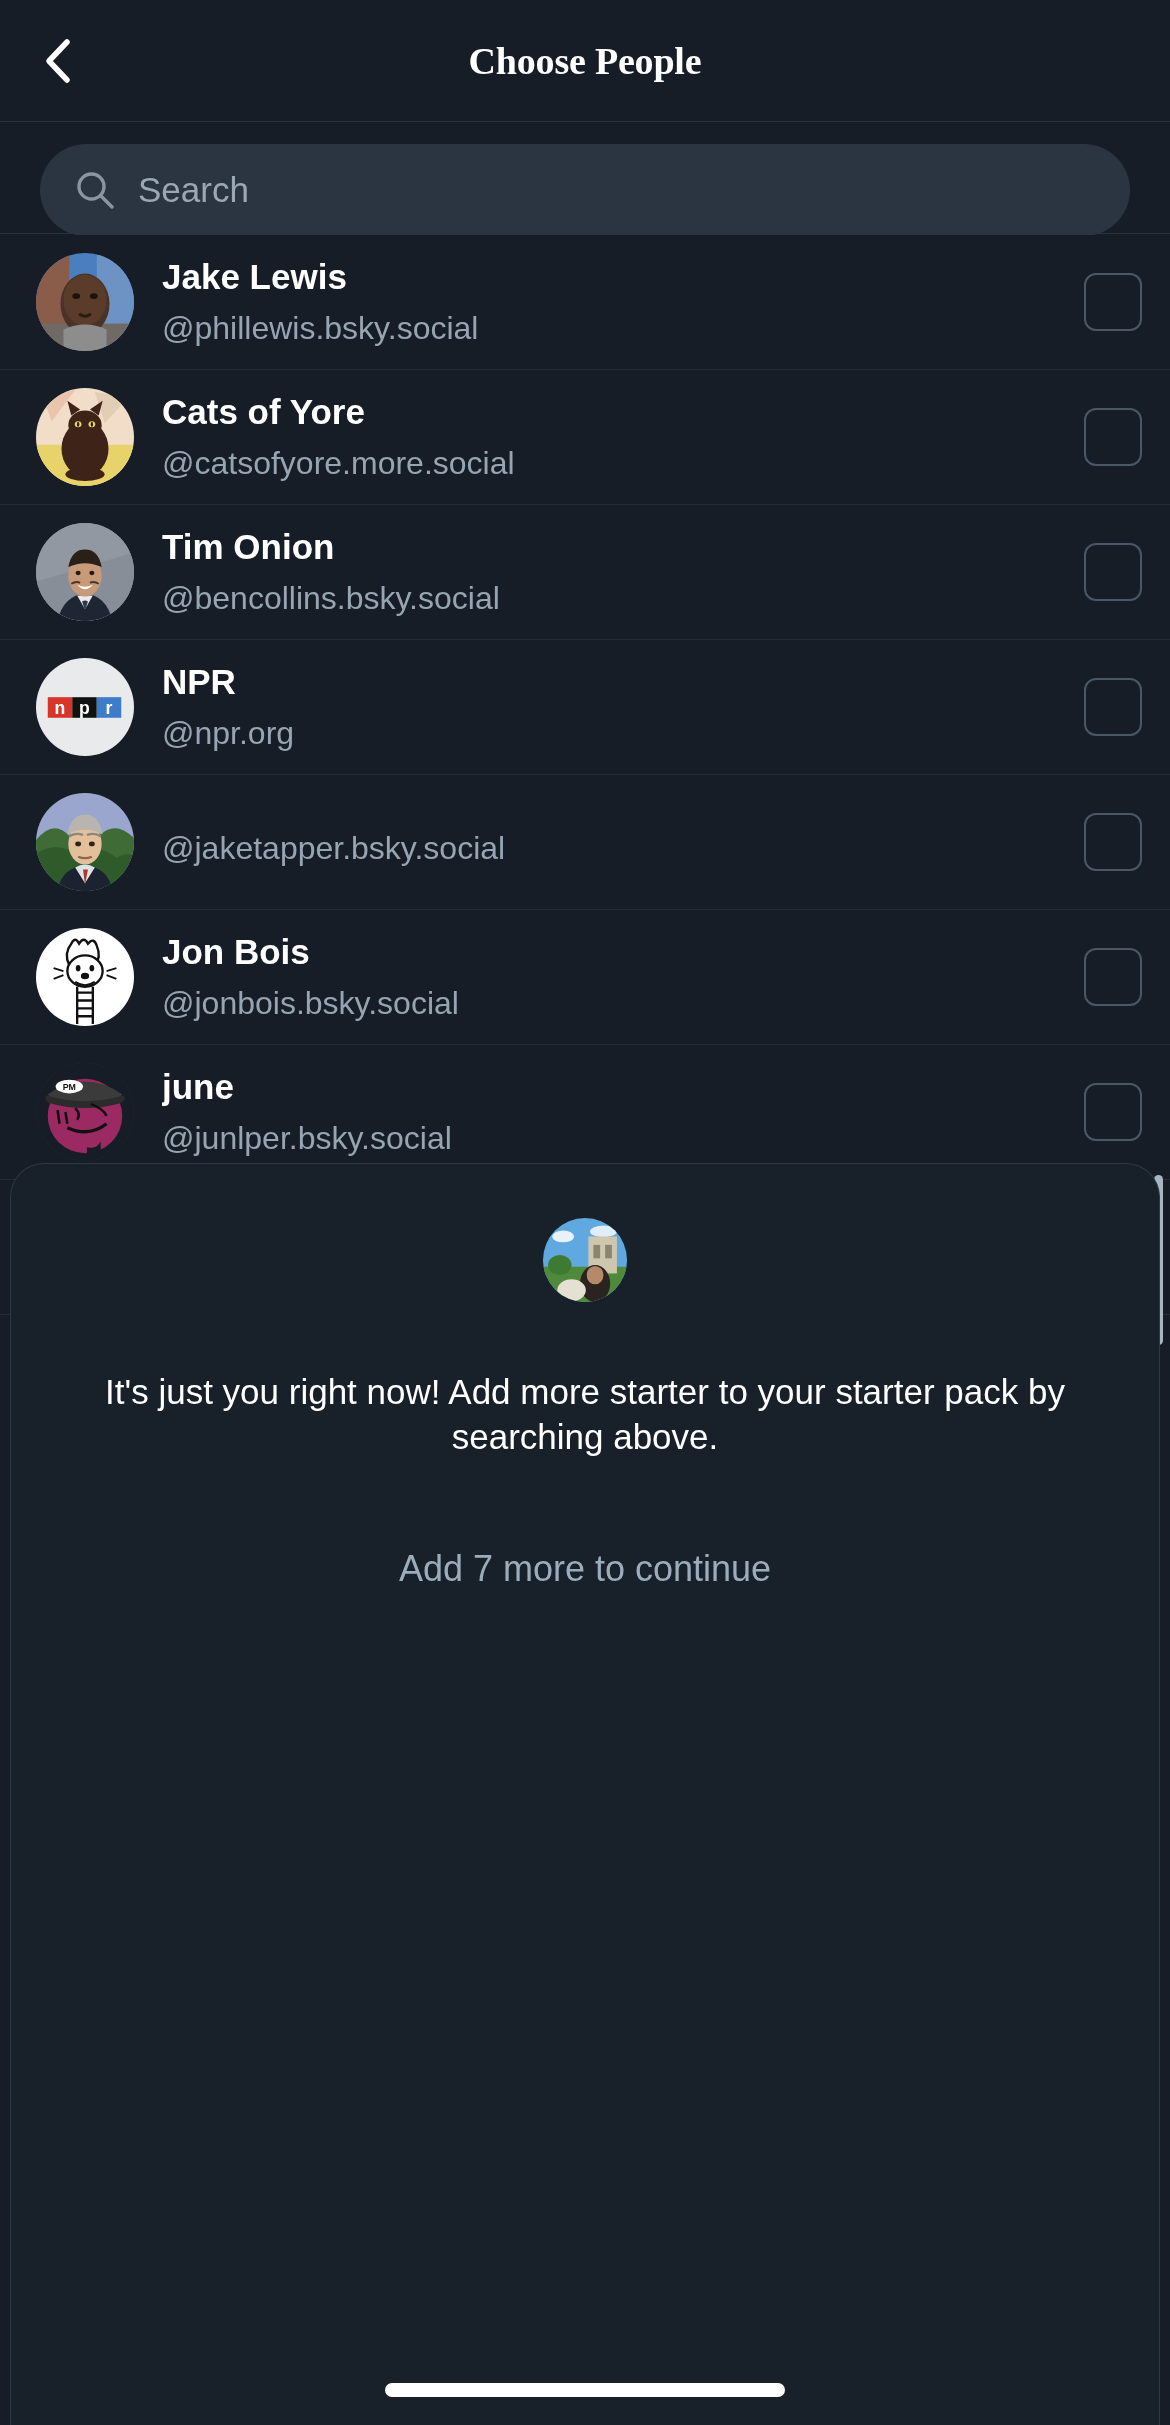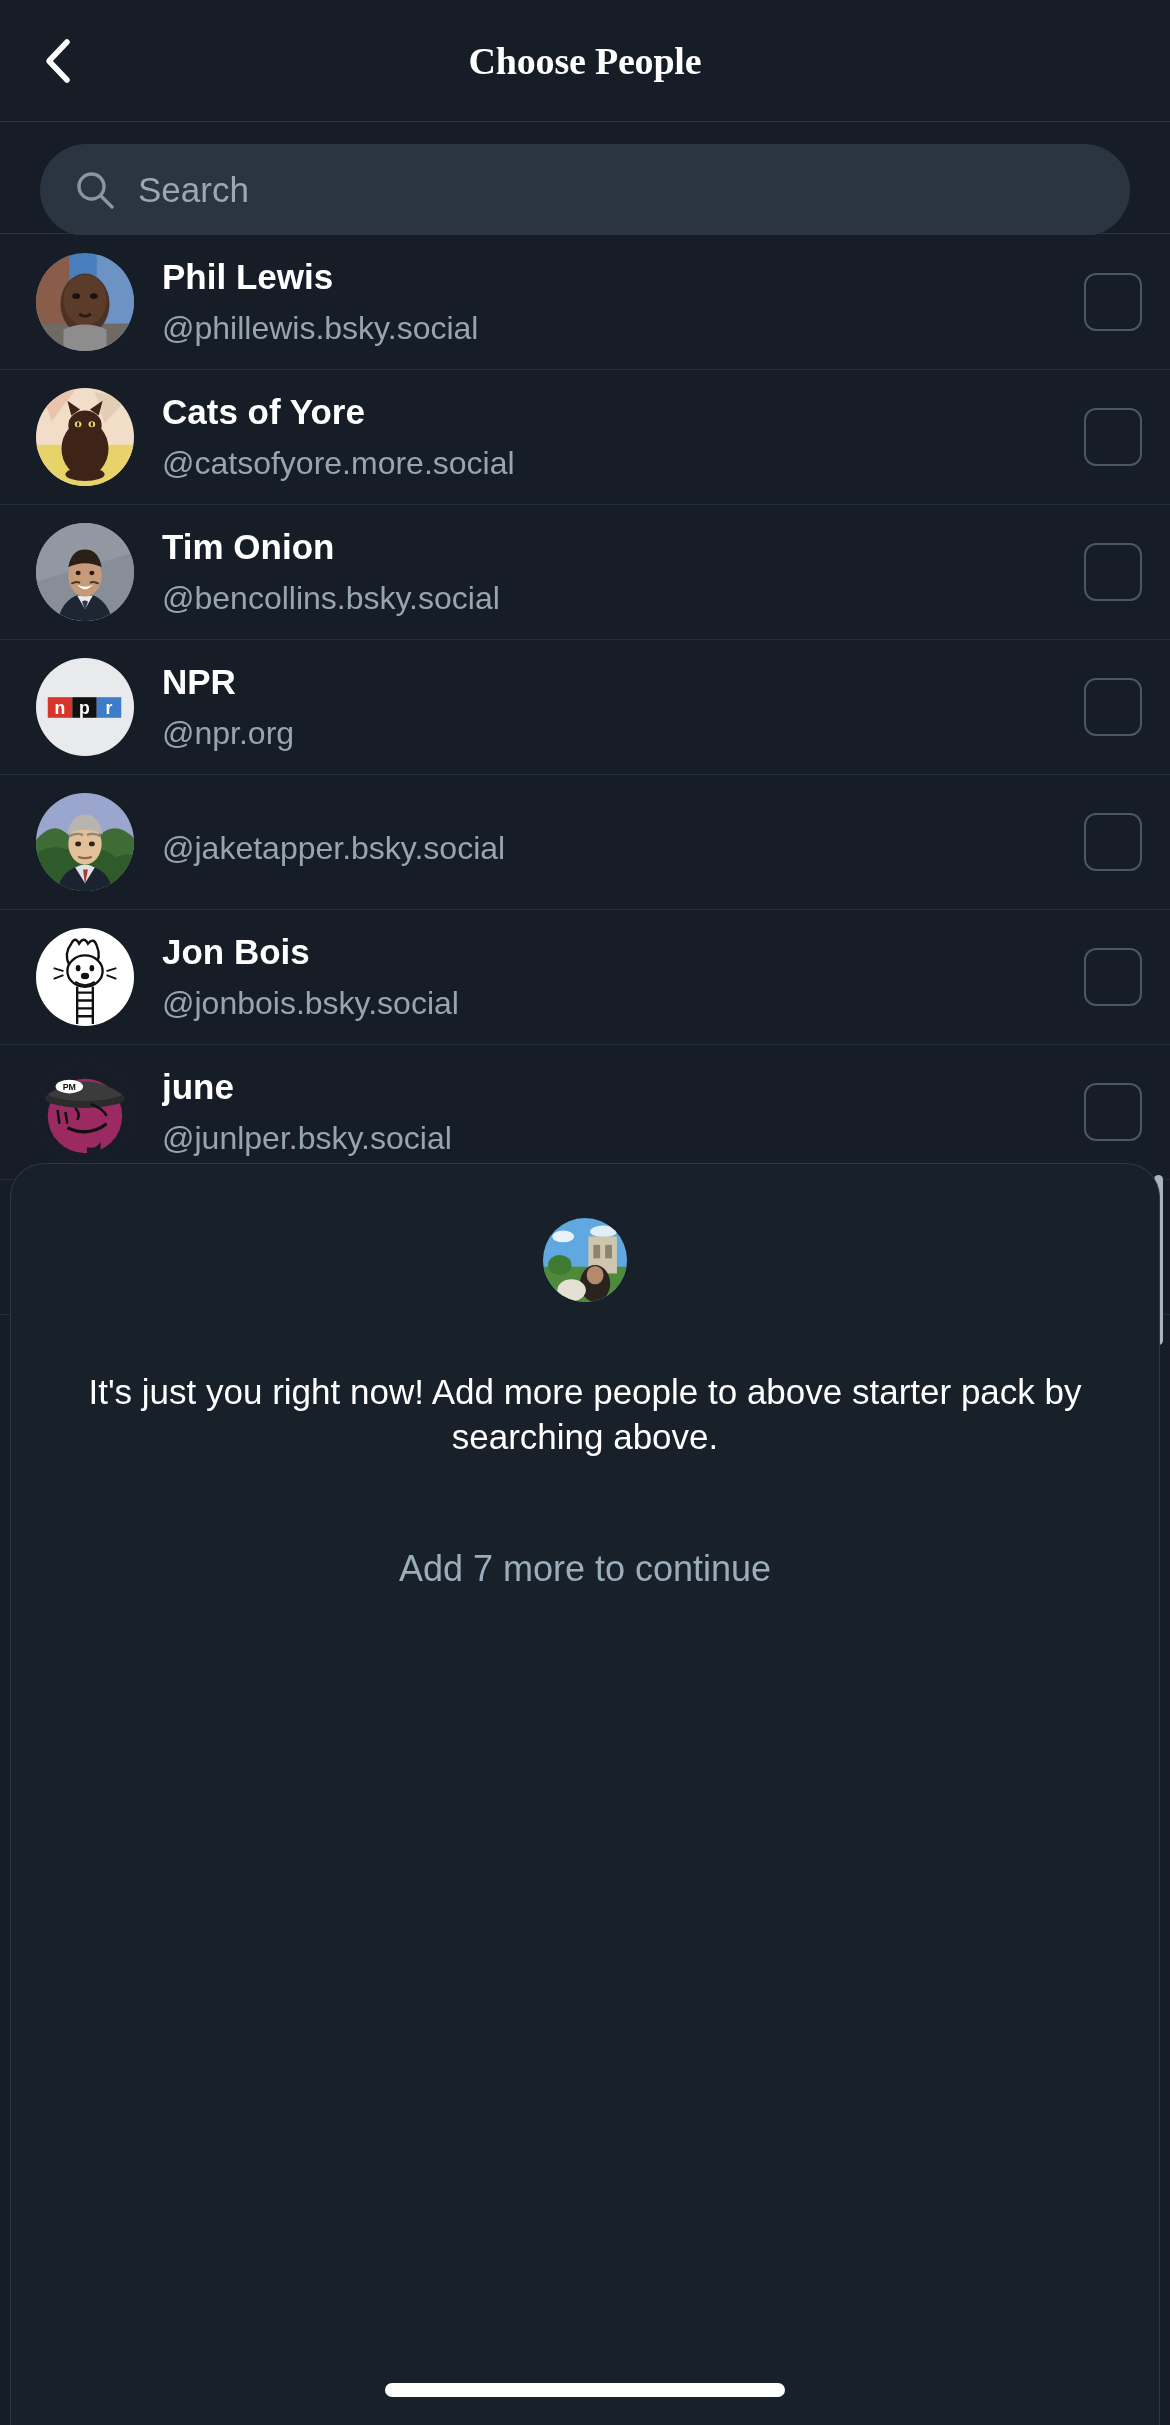--- a/index.html
+++ b/index.html
@@ -169,21 +169,21 @@
           <rect x="0" y="72" width="100" height="28" fill="#6f6a63"></rect>
           <ellipse cx="50" cy="52" rx="25" ry="31" fill="#4a3226"></ellipse>
           <ellipse cx="50" cy="48" rx="22" ry="26" fill="#5b3c2b"></ellipse>
           <ellipse cx="41" cy="44" rx="4" ry="3" fill="#1b120c"></ellipse>
           <ellipse cx="59" cy="44" rx="4" ry="3" fill="#1b120c"></ellipse>
           <path d="M44 62 q6 5 12 0" stroke="#2a1a10" stroke-width="3" fill="none"></path>
           <path d="M28 78 q22 -10 44 0 l0 22 l-44 0 z" fill="#8d8d8d"></path>
         </svg>
       </div>
       <div class="meta">
-        <div class="dname">Phil Lewis</div>
+        <div class="dname">Jake Lewis</div>
         <div class="handle">@phillewis.bsky.social</div>
       </div>
       <div class="checkbox"></div>
     </div>
 
     <div class="row">
       <div class="avatar">
         <svg viewBox="0 0 100 100">
           <rect width="100" height="100" fill="#f1ddc8"></rect>
           <rect x="0" y="58" width="100" height="42" fill="#e8d36a"></rect>
@@ -350,18 +350,18 @@
         <rect x="0" y="58" width="100" height="42" fill="#4f8a3c"></rect>
         <rect x="54" y="22" width="34" height="44" fill="#cfc6ae"></rect>
         <rect x="60" y="32" width="8" height="16" fill="#8b8470"></rect>
         <rect x="74" y="32" width="8" height="16" fill="#8b8470"></rect>
         <ellipse cx="20" cy="56" rx="14" ry="12" fill="#3f7a33"></ellipse>
         <ellipse cx="62" cy="78" rx="18" ry="22" fill="#2b2320"></ellipse>
         <ellipse cx="62" cy="68" rx="10" ry="11" fill="#b58a6a"></ellipse>
         <ellipse cx="34" cy="86" rx="17" ry="13" fill="#e4e0d4"></ellipse>
       </svg>
     </div>
-    <div class="sheet-msg">It's just you right now! Add more people to above starter pack by searching above.</div>
+    <div class="sheet-msg">It's just you right now! Add more starter to your starter pack by searching above.</div>
     <div class="sheet-cta">Add 7 more to continue</div>
     <div class="home-indicator"></div>
   </div>
 
 </div>
 
 </body></html>

